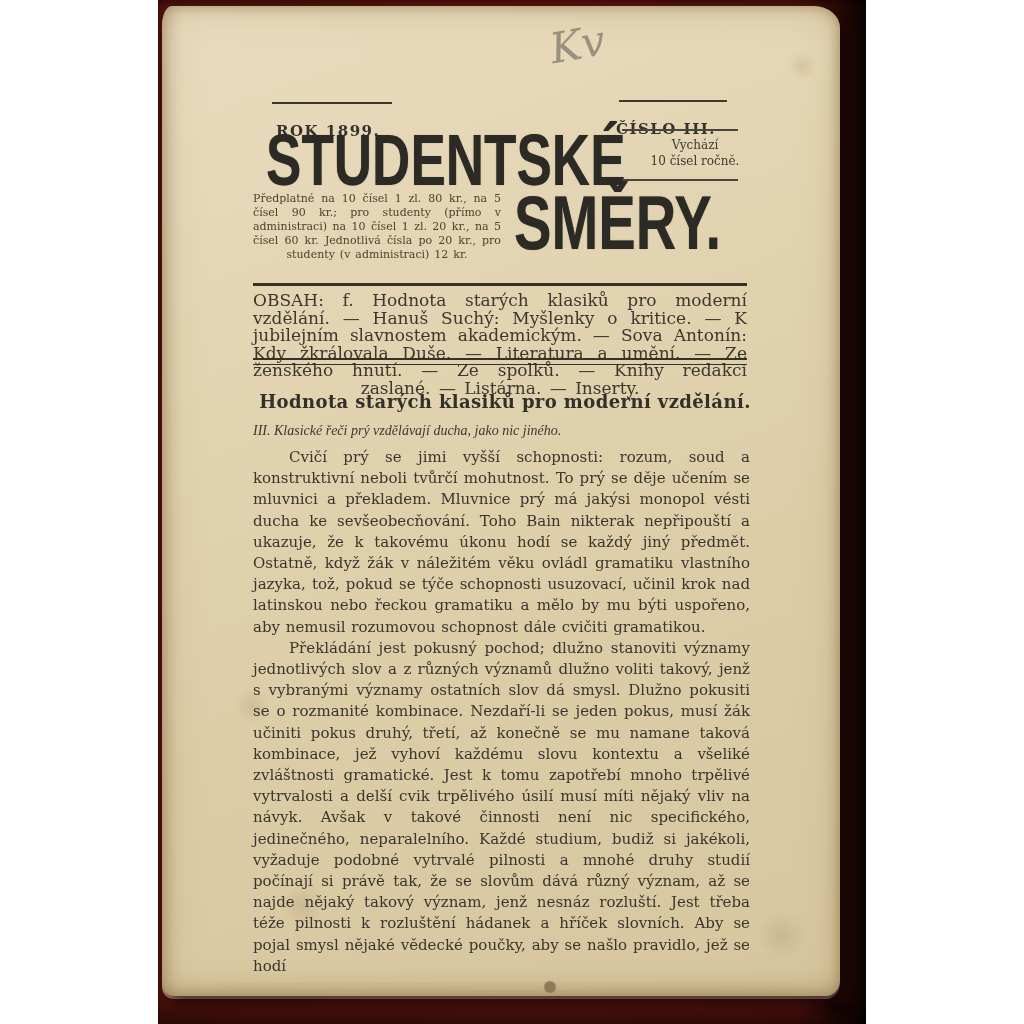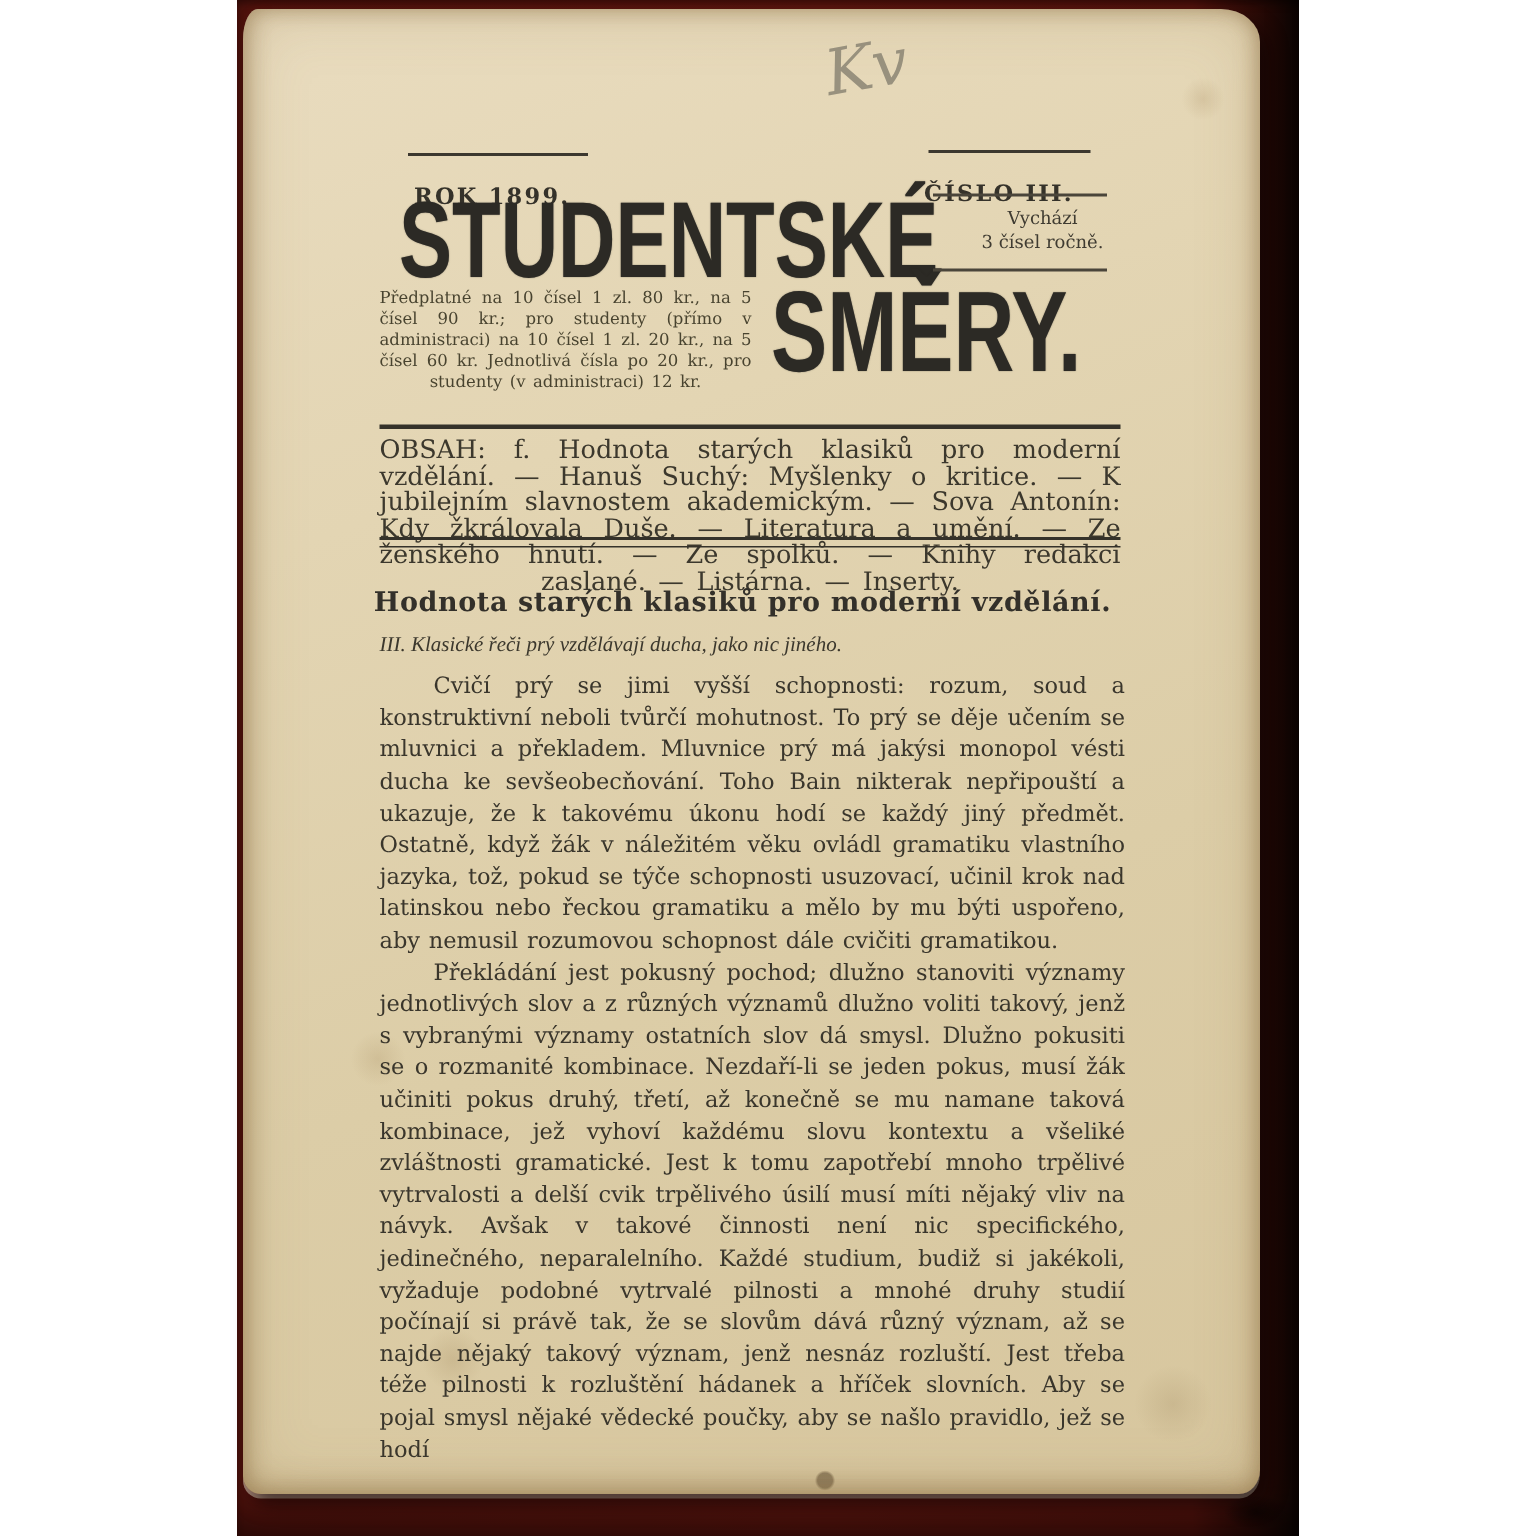--- a/index.html
+++ b/index.html
@@ -60,21 +60,21 @@
     left:91px;top:186px;width:248px;font-size:11px;line-height:14px;color:#48432f;
     text-align:justify;text-align-last:center;word-spacing:1.5px;
   }
   .main-rule{left:91px;top:277px;width:494px;height:3px;background:#35322a;}
   .contents{
     left:91px;top:286px;width:494px;font-size:17px;line-height:17.5px;color:#3c382d;
     text-align:justify;text-align-last:center;word-spacing:3px;
   }
   .double-rule{left:91px;top:352px;width:494px;height:4px;border-top:2.5px solid #35322a;border-bottom:1.5px solid #35322a;}
   
-  .title{left:86px;top:385px;width:494px;text-align:center;font-size:18px;font-weight:700;letter-spacing:.4px;color:#33302a;}
+  .title{left:96px;top:385px;width:494px;text-align:center;font-size:18px;font-weight:700;letter-spacing:.4px;color:#33302a;}
   .subtitle{left:91px;top:417px;width:494px;font-style:italic;font-size:14px;color:#3c382d;font-family:Liberation Serif, serif;}
   .body-text{left:91px;top:441px;width:497px;font-size:15px;line-height:21.2px;color:#3a362c;text-align:justify;word-spacing:1px;}
   .body-text p{position:static;margin:0;text-indent:36px;}
   
   .mark{
     left:388px;top:14px;font-style:italic;font-size:42px;color:#8b8574;
     transform:rotate(-10deg);font-family:"DejaVu Serif",serif;opacity:.85;
   }
 </style>
 </head>
@@ -90,21 +90,21 @@
 
     <div class="small-caps-label cislo">ČÍSLO III.</div>
     <div class="cislo-rule"></div>
 
     <div class="masthead masthead1">STUDENTSKÉ</div>
     <div class="masthead masthead2">SMĚRY.</div>
 
     <div class="freq-rule freq-rule-top"></div>
     <div class="freq">
       <span style="position:static;display:block;">Vychází</span>
-      <span style="position:static;display:block;">3 čísel ročně.</span>
+      <span style="position:static;display:block;">10 čísel ročně.</span>
     </div>
     <div class="freq-rule freq-rule-bot"></div>
 
     <div class="subscription">Předplatné na 10 čísel 1 zl. 80 kr., na 5 čísel 90 kr.; pro studenty (přímo v administraci) na 10 čísel 1 zl. 20 kr., na 5 čísel 60 kr. Jednotlivá čísla po 20 kr., pro studenty (v administraci) 12 kr.</div>
 
     <div class="main-rule"></div>
 
     <div class="contents">OBSAH: f. Hodnota starých klasiků pro moderní vzdělání. — Hanuš Suchý: Myšlenky o kritice. — K jubilejním slavnostem akademickým. — Sova Antonín: Kdy žkrálovala Duše. — Literatura a umění. — Ze ženského hnutí. — Ze spolků. — Knihy redakci zaslané. — Listárna. — Inserty.</div>
 
     <div class="double-rule"></div>

